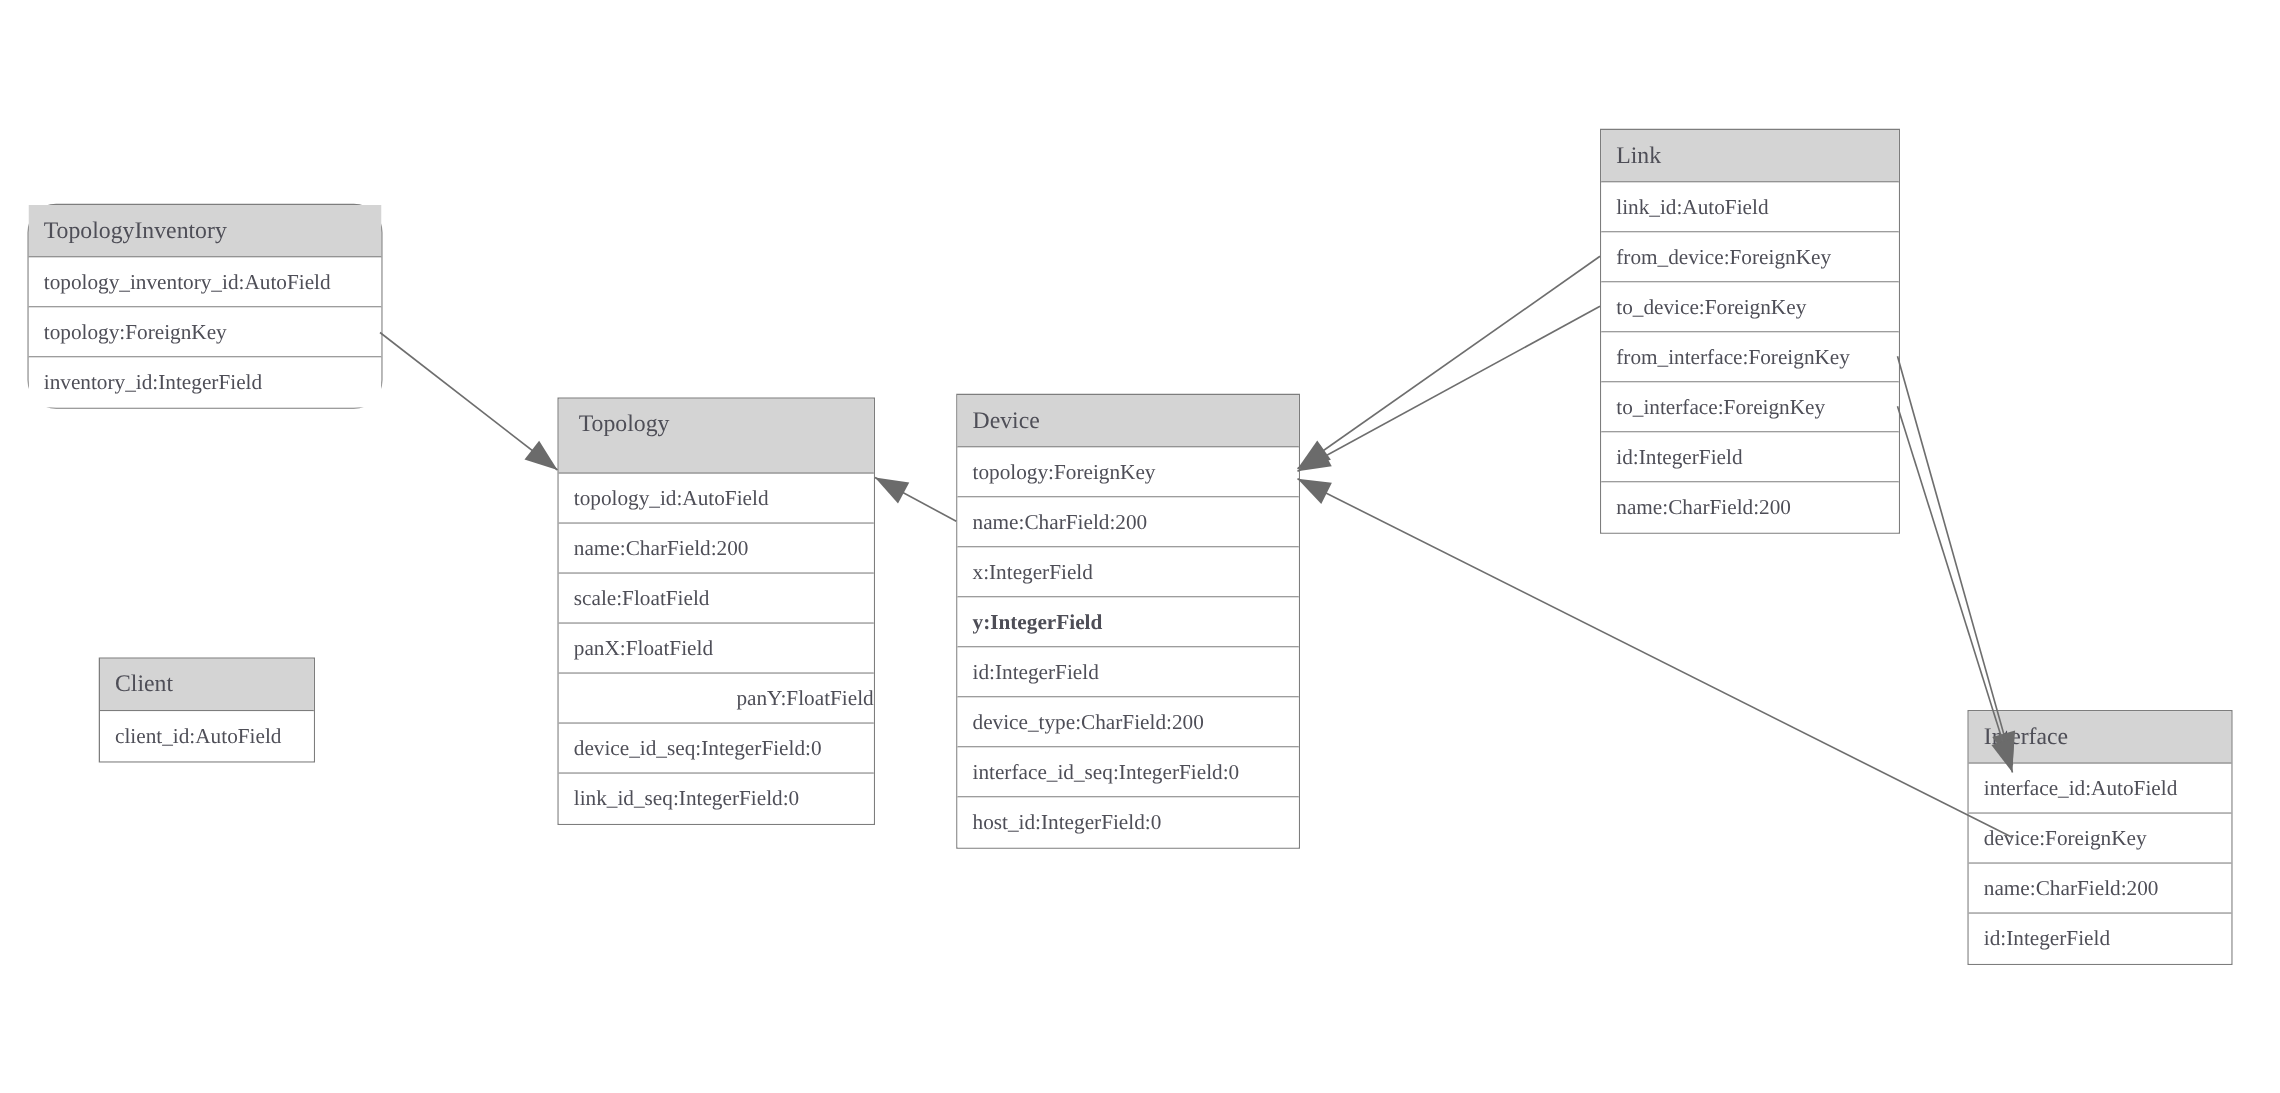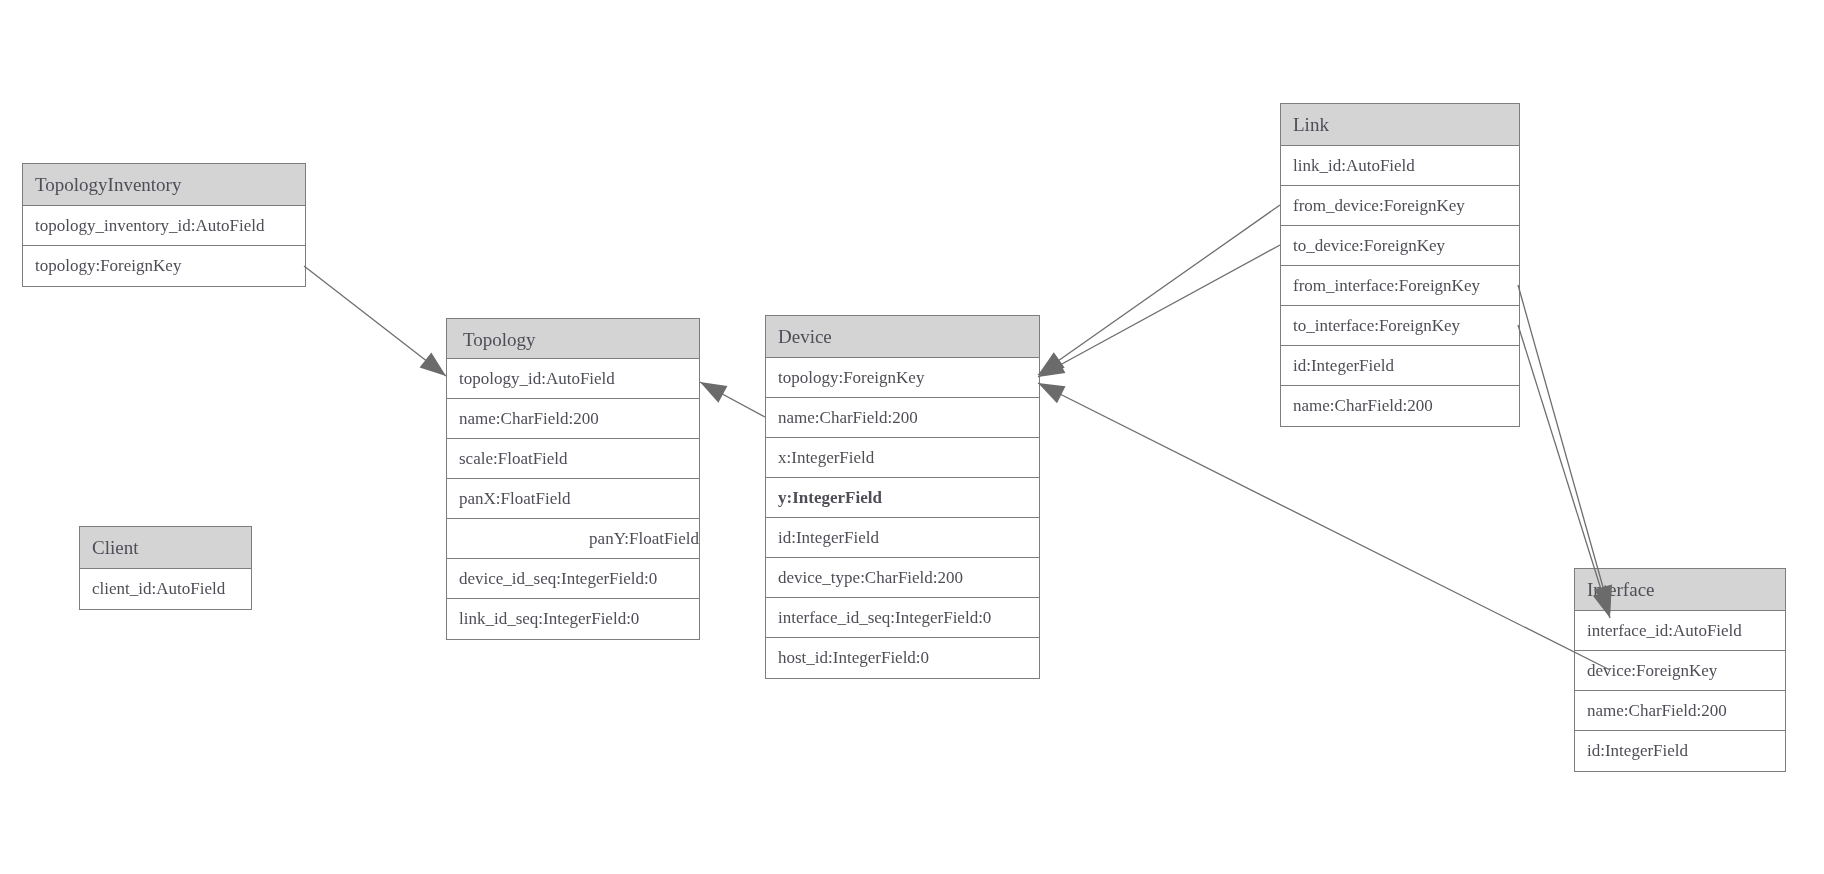--- a/index.html
+++ b/index.html
@@ -60,27 +60,28 @@
       <polygon points="1038,375 1053.8,352.3 1064.7,367.8" fill="#6b6b6b"></polygon>
       <line x1="1280" y1="245" x2="1038" y2="377" stroke="#6e6e6e" stroke-width="1.3"></line>
       <polygon points="1038,377 1056.3,356.2 1065.4,372.9" fill="#6b6b6b"></polygon>
       <line x1="1610" y1="670" x2="1038" y2="383" stroke="#6e6e6e" stroke-width="1.3"></line>
       <polygon points="1038,383 1065.5,386.2 1057.0,403.2" fill="#6b6b6b"></polygon>
       <line x1="1518" y1="285" x2="1610" y2="612" stroke="#6e6e6e" stroke-width="1.3"></line>
       <polygon points="1610,612 1593.8,589.5 1612.1,584.4" fill="#6b6b6b"></polygon>
       <line x1="1518" y1="325" x2="1610" y2="618" stroke="#6e6e6e" stroke-width="1.3"></line>
       <polygon points="1610,618 1593.1,596.0 1611.3,590.3" fill="#6b6b6b"></polygon>
     </svg>
-<div class="entity" style="left: 22px; top: 163px; width: 282px;">
+<div class="entity" style="left: 22px; top: 163px; width: 282px; border-radius: 23px;">
       <div class="entity-header" style="height: 42px; line-height: 41px;">TopologyInventory</div>
       <div class="entity-field" style="height: 40px; line-height: 39px;">topology_inventory_id:AutoField</div>
       <div class="entity-field" style="height: 40px; line-height: 39px;">topology:ForeignKey</div>
+      <div class="entity-field" style="height: 40px; line-height: 39px;">inventory_id:IntegerField</div>
     </div>
     <div class="entity" style="left: 446px; top: 318px; width: 252px;">
-      <div class="entity-header" style="height: 40px; line-height: 41px; padding-left: 16px;">Topology</div>
+      <div class="entity-header" style="height: 60px; line-height: 41px; padding-left: 16px;">Topology</div>
       <div class="entity-field" style="height: 40px; line-height: 39px;">topology_id:AutoField</div>
       <div class="entity-field" style="height: 40px; line-height: 39px;">name:CharField:200</div>
       <div class="entity-field" style="height: 40px; line-height: 39px;">scale:FloatField</div>
       <div class="entity-field" style="height: 40px; line-height: 39px;">panX:FloatField</div>
       <div class="entity-field" style="height: 40px; line-height: 39px; text-align: right;">panY:FloatField</div>
       <div class="entity-field" style="height: 40px; line-height: 39px;">device_id_seq:IntegerField:0</div>
       <div class="entity-field" style="height: 40px; line-height: 39px;">link_id_seq:IntegerField:0</div>
     </div>
     <div class="entity" style="left: 79px; top: 526px; width: 171px;">
       <div class="entity-header" style="height: 42px; line-height: 41px;">Client</div>

